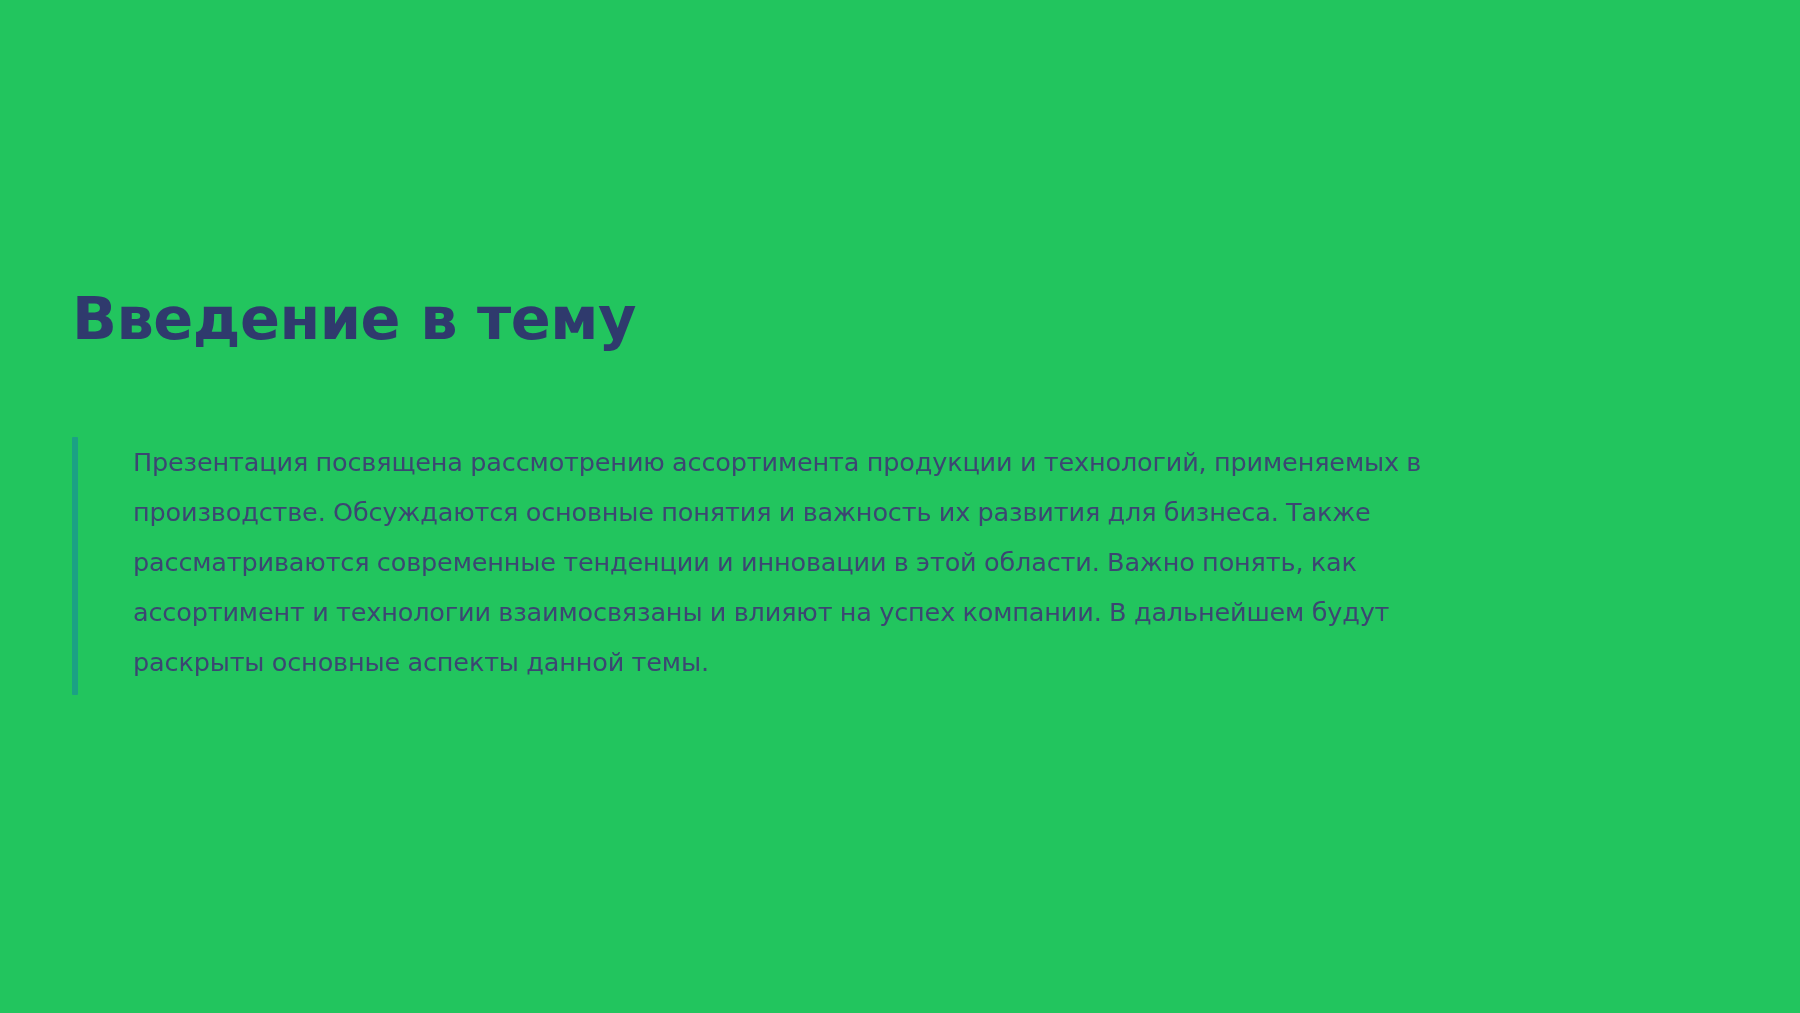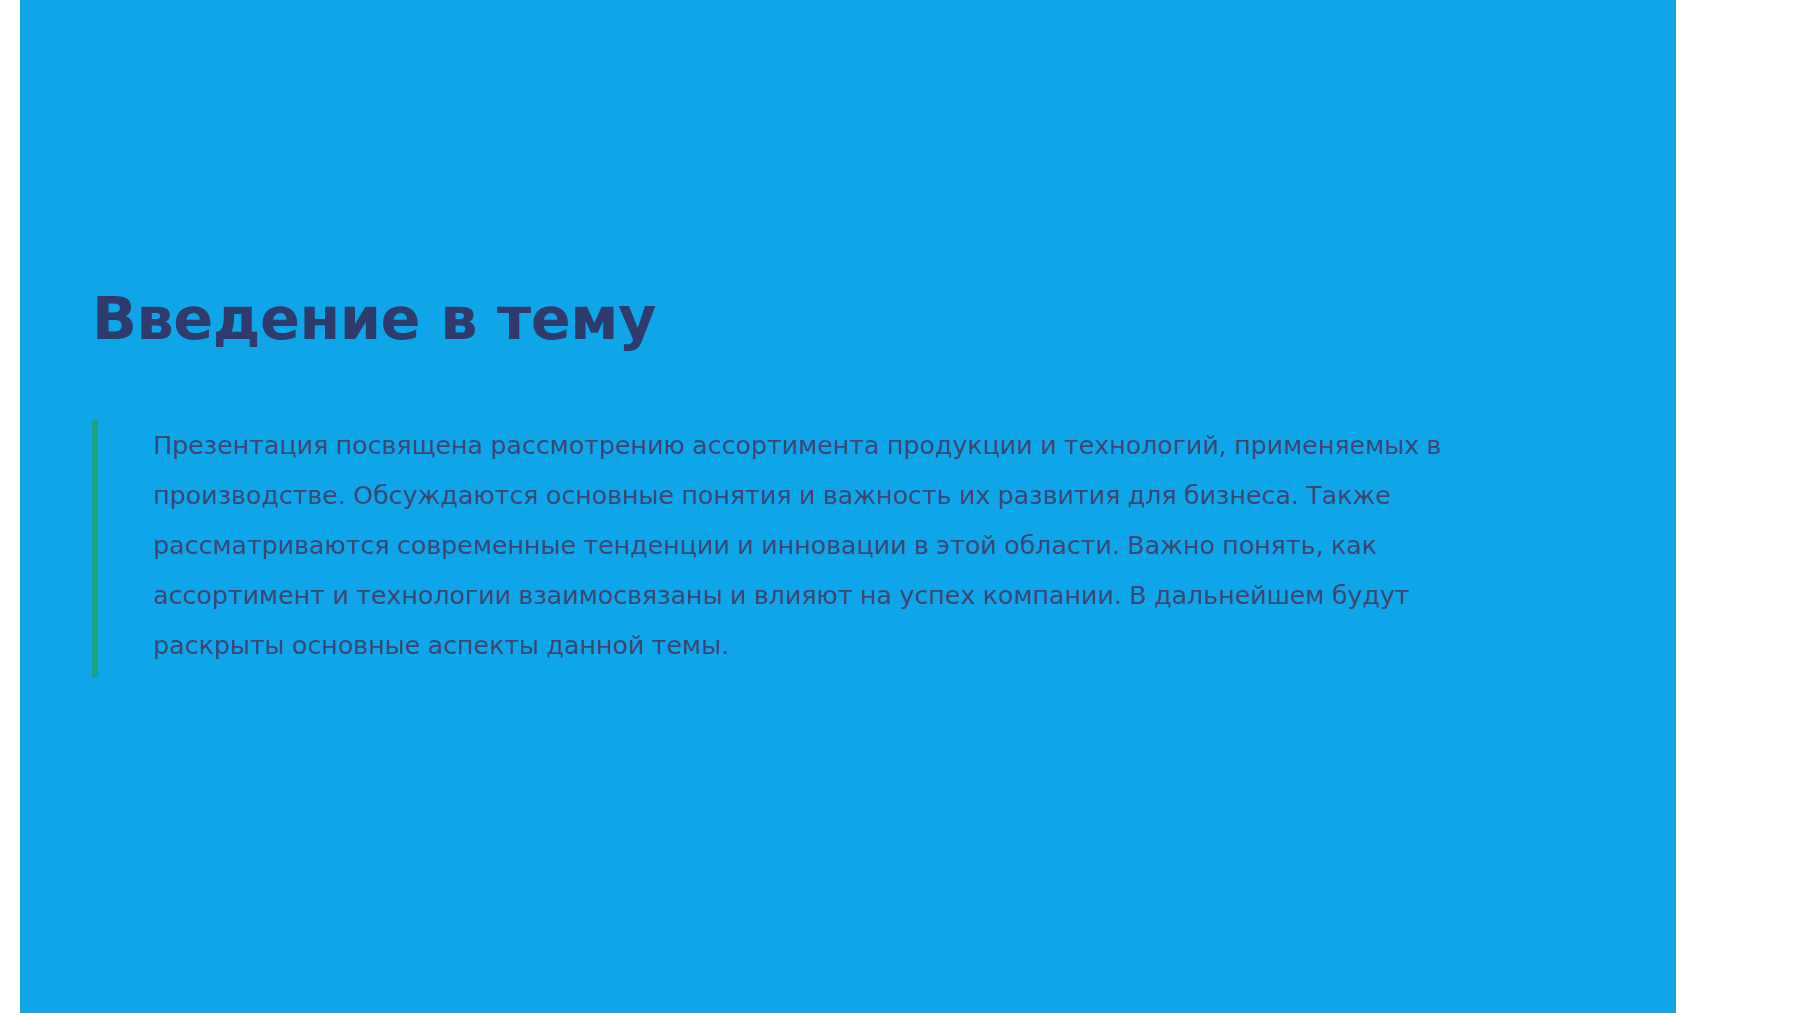--- a/index.html
+++ b/index.html
@@ -9,46 +9,45 @@
   body {
     width: 1800px;
     height: 1013px;
     background: #ffffff;
     font-family: "DejaVu Sans", "Liberation Sans", sans-serif;
     overflow: hidden;
   }
 
   .slide {
     position: relative;
-    width: 1656px;
+    width: 1800px;
     height: 1013px;
-    background: #0ea5e9;
+    background: #22c55e;
     box-sizing: border-box;
-    margin-left: 20px;
   }
 
   .slide-title {
     position: absolute;
     left: 72px;
     top: 287px;
     margin: 0;
     font-family: "DejaVu Sans", "Liberation Sans", sans-serif;
     font-weight: 700;
     font-size: 59px;
     line-height: 1.08;
     letter-spacing: -0.5px;
     color: #2f3a6d;
     white-space: nowrap;
     -webkit-font-smoothing: antialiased;
   }
 
   .body-block {
     position: absolute;
     left: 72px;
-    top: 420px;
+    top: 437px;
     width: 1420px;
     display: flex;
     align-items: stretch;
   }
 
   .accent-bar {
     flex: 0 0 auto;
     width: 6px;
     min-height: 258px;
     background: #1ba184;

